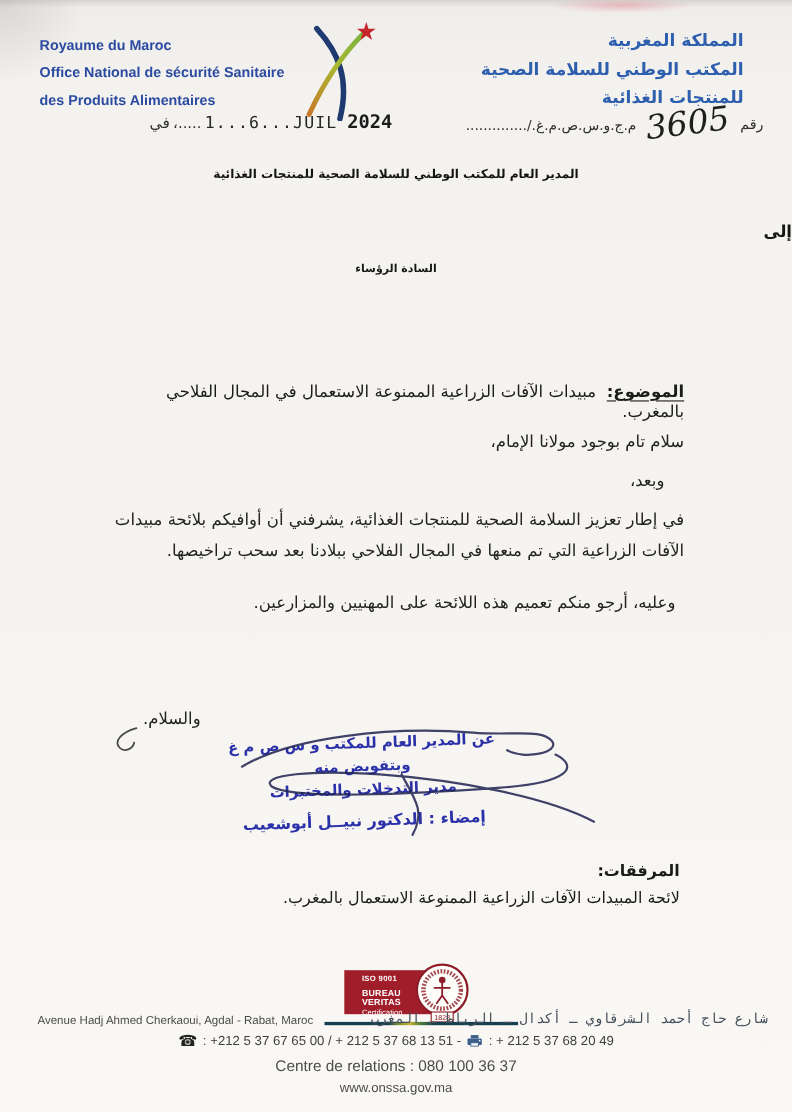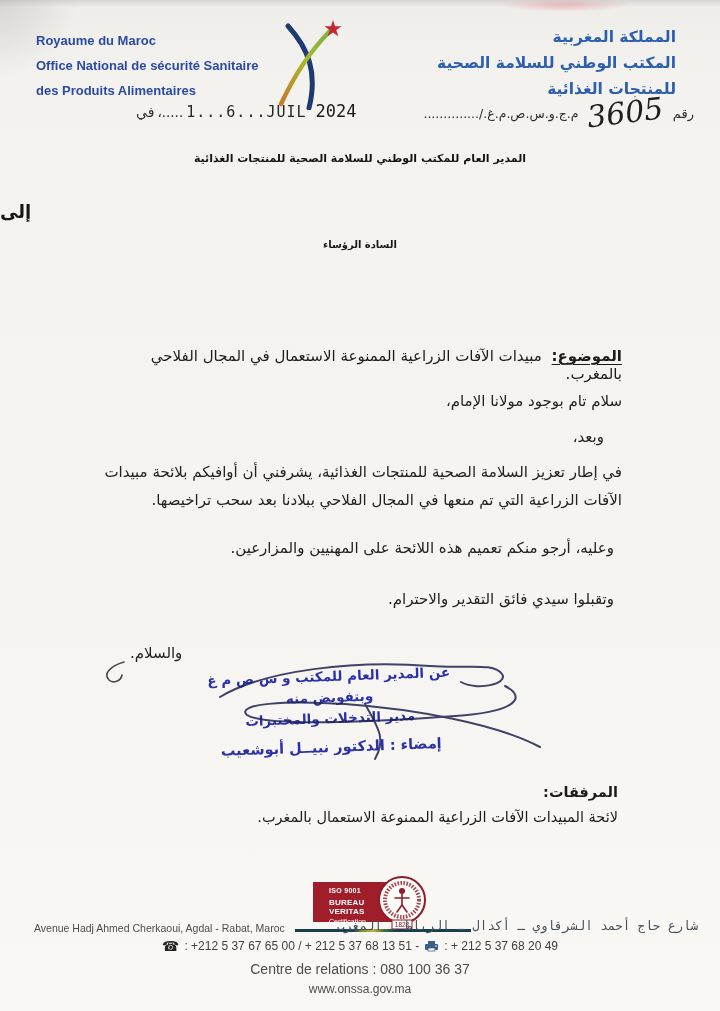--- a/index.html
+++ b/index.html
@@ -17,29 +17,29 @@
   
   .hdr-left{left:36px;top:28px;color:var(--header-blue,#2b4aa1);font-weight:bold;font-size:13px;line-height:25px;font-family:"Liberation Sans","DejaVu Sans",sans-serif;}
   .logo{left:272px;top:20px;width:182px;height:90px;}
   .logo-text{position:absolute;left:52px;top:26px;font-size:31px;font-weight:bold;letter-spacing:2px;color:var(--logo-navy,#24427c);font-family:"Liberation Sans","DejaVu Sans",sans-serif;}
   .hdr-right{right:44px;top:24px;direction:rtl;text-align:right;color:var(--arabic-blue,#2e5fae);font-weight:bold;font-size:15.5px;line-height:26px;}
 
   .date-row{left:136px;top:101px;display:flex;align-items:baseline;gap:3px;font-size:13.5px;color:#2e2e2e;}
   .date-prefix{font-size:14px;}
   .date-dots{letter-spacing:.5px;}
   .date-day{font-family:"DejaVu Sans Mono",monospace;font-size:15px;letter-spacing:1px;color:#262626;}
-  .date-year{font-family:"DejaVu Sans Mono",monospace;font-size:17px;font-weight:normal;color:#1b1b1b;margin-left:6px;}
+  .date-year{font-family:"DejaVu Sans Mono",monospace;font-size:17px;font-weight:bold;color:#1b1b1b;margin-left:6px;}
 
   .ref-row{right:26px;top:98px;direction:rtl;display:flex;align-items:center;gap:6px;font-size:13px;color:#2c2c2c;}
   .ref-number{font-family:"DejaVu Serif",serif;font-style:italic;font-size:30px;line-height:1;transform:rotate(-7deg);color:#1e1e1e;margin:0 3px;}
   .ref-code{font-size:12.5px;letter-spacing:.5px;}
 
   
   .sender-title{top:152px;width:100%;text-align:center;font-weight:bold;font-size:11px;color:#141414;}
-  .to-label{top:201px;width:100%;text-align:left;font-weight:bold;font-size:18px;color:#161616;}
+  .to-label{top:201px;width:100%;text-align:right;font-weight:bold;font-size:15px;color:#161616;}
   .recipients{top:239px;width:100%;text-align:center;font-weight:bold;font-size:10px;color:#161616;}
 
   
   .rtl{direction:rtl;text-align:right;}
   .subject{top:347px;right:98px;width:524px;font-size:15px;color:#1b1b1b;}
   .subject-label{font-weight:bold;text-decoration:underline;text-underline-offset:3px;}
   .subject-text{margin-inline-start:5px;}
   .greeting{top:392px;right:98px;width:524px;font-size:15px;}
   .after{top:428px;right:116px;font-size:15px;}
   .bodypara{top:459px;right:98px;width:524px;font-size:15px;line-height:1.85;}
@@ -125,21 +125,20 @@
 
   <div class="abs rtl subject">
     <span class="subject-label">الموضوع:</span>
     <span class="subject-text">مبيدات الآفات الزراعية الممنوعة الاستعمال في المجال الفلاحي بالمغرب.</span>
   </div>
 
   <div class="abs rtl greeting">سلام تام بوجود مولانا الإمام،</div>
   <div class="abs rtl after">وبعد،</div>
   <div class="abs rtl bodypara">في إطار تعزيز السلامة الصحية للمنتجات الغذائية، يشرفني أن أوافيكم بلائحة مبيدات الآفات الزراعية التي تم منعها في المجال الفلاحي ببلادنا بعد سحب تراخيصها.</div>
   <div class="abs rtl request">وعليه، أرجو منكم تعميم هذه اللائحة على المهنيين والمزارعين.</div>
-  <div class="abs rtl closing">وتقبلوا سيدي فائق التقدير والاحترام.</div>
   <div class="abs salam">والسلام.</div>
 
   <svg class="abs salam-mark" width="32" height="32" viewBox="0 0 32 32">
     <path d="M24 4 C 10 8, 3 16, 9 22 C 13 26, 21 23, 22 17" fill="none" stroke="#2a2a2a" stroke-width="1.6" stroke-linecap="round" opacity="0.85"></path>
   </svg>
 
   <div class="abs stamp">
     <div>عن المدير العام للمكتب و س ص م غ</div>
     <div>وبتفويض منه</div>
     <div>مدير التدخلات والمختبرات</div>

